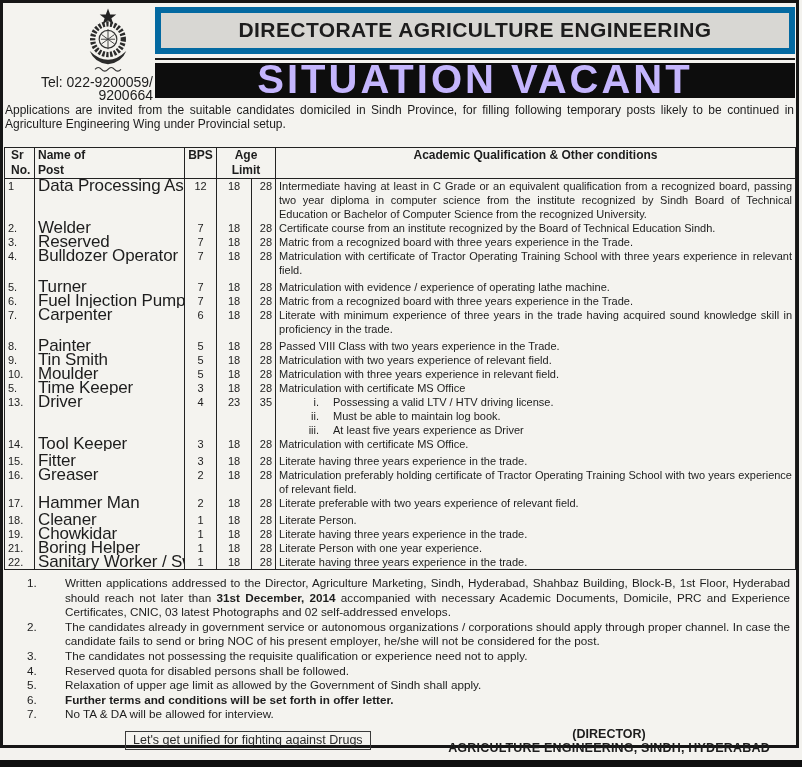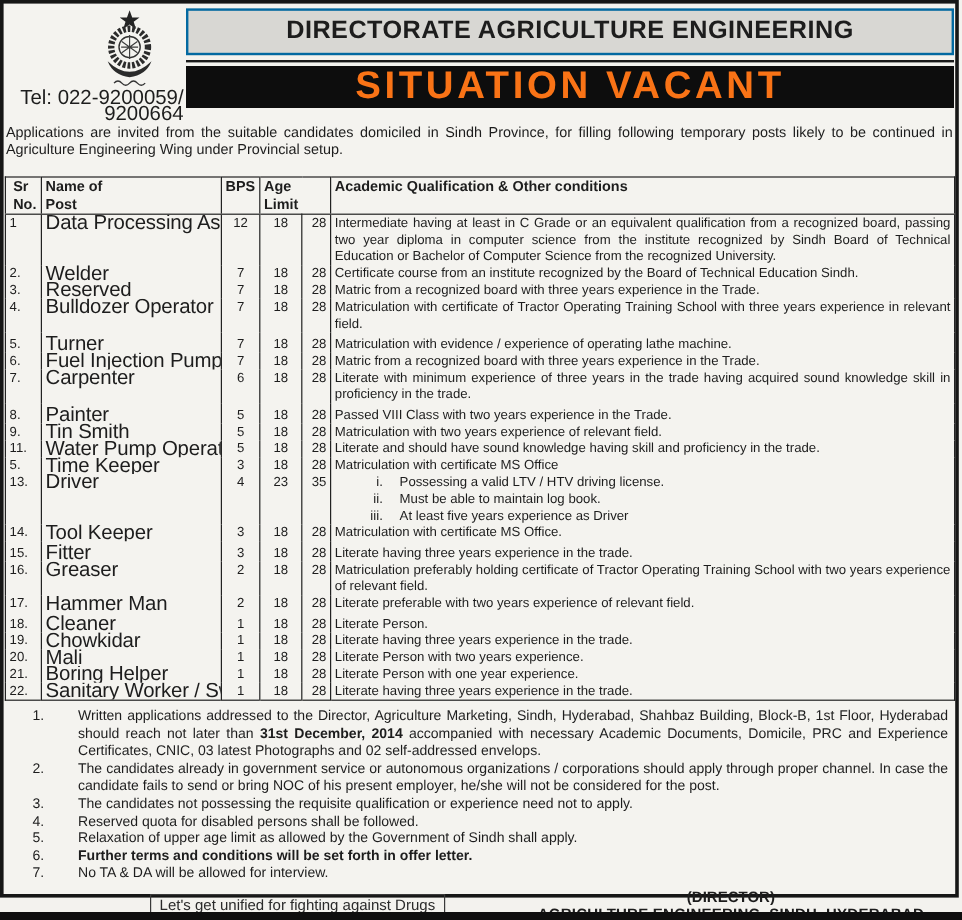--- a/index.html
+++ b/index.html
@@ -10,51 +10,51 @@
     -webkit-font-smoothing:antialiased;
   }
   .ad-frame{
     position:absolute;top:0;left:0;width:799px;height:748px;
     border:3px solid #161616;box-sizing:border-box;background:#f4f3ef;
   }
   
   .top-row{display:flex;}
   .logo-col{width:152px;flex:0 0 152px;}
   .emblem{display:block;margin:5px 10px 0 auto;}
-  .tel{font-size:17px;line-height:12.5px;text-align:right;padding-right:2px;margin-top:2px;}
+  .tel{font-size:14px;line-height:12.5px;text-align:right;padding-right:2px;margin-top:2px;}
   .head-col{flex:1;padding-top:4px;padding-right:1px;}
   .title-box{
-    border:2px solid #0369a1;background:#d8d7d3;text-align:center;
+    border:6px solid #0369a1;background:#d8d7d3;text-align:center;
     padding:4px 0 6px 0;
   }
   .org1{font-size:21px;font-weight:bold;letter-spacing:.4px;line-height:25px;}
   .org2{font-size:20px;font-weight:bold;letter-spacing:.4px;line-height:23px;}
   .rule{height:2px;background:#1a1a1a;margin:4px 0 3px 0;}
   .banner{
-    background:#0d0d0d;color:#f97316;text-align:center;
-    font-size:32px;font-weight:bold;letter-spacing:3px;
+    background:#0d0d0d;color:#c4b5fd;text-align:center;
+    font-size:40px;font-weight:bold;letter-spacing:3px;
     padding:1px 0 4px 0;line-height:30px;
   }
   
   .intro{
     margin:3px 2px 16px 2px;font-size:12px;line-height:13.5px;text-align:justify;
   }
   
   table.posts{
     width:792px;margin:1px 0 0 1px;border-collapse:collapse;table-layout:fixed;
     font-size:11px;line-height:14px;
   }
   table.posts th,table.posts td{
     vertical-align:top;padding:0 3px;overflow:hidden;
   }
   table.posts{border:1.5px solid #222;}
   table.posts th{border-bottom:1.5px solid #222;}
   .bl{border-left:1.5px solid #222;}
   thead th{font-size:12px;font-weight:bold;line-height:15px;padding-top:2px;padding-bottom:3px;text-align:left;}
-  thead th.center{text-align:left;}
+  thead th.center{text-align:center;}
   td.c-sr{padding-left:6px;}
   td.c-name{font-size:17px;letter-spacing:-.15px;white-space:nowrap;}
   td.c-bps,td.c-agemin{text-align:center;}
   td.c-agemax{text-align:right;padding-right:4px;}
   td.c-qual{text-align:justify;padding-top:.5px;}
   tbody td{padding-top:.5px;padding-bottom:.5px;}
   tbody tr:nth-child(5) td,tbody tr:nth-child(8) td,
   tbody tr:nth-child(14) td,tbody tr:nth-child(17) td{padding-top:3px;}
   .roman-item{display:flex;text-align:left;}
   .roman-n{flex:0 0 40px;text-align:right;margin-right:14px;}
@@ -203,26 +203,26 @@
   </tr>
         <tr>
     <td class="c-sr">9.</td>
     <td class="c-name bl">Tin Smith</td>
     <td class="c-bps bl">5</td>
     <td class="c-agemin bl">18</td>
     <td class="c-agemax bl">28</td>
     <td class="c-qual bl">Matriculation with two years experience of relevant field.</td>
   </tr>
         <tr>
-    <td class="c-sr">11.</td>
-    <td class="c-name bl">Water Pump Operator</td>
+    <td class="c-sr">10.</td>
+    <td class="c-name bl">Moulder</td>
     <td class="c-bps bl">5</td>
     <td class="c-agemin bl">18</td>
     <td class="c-agemax bl">28</td>
-    <td class="c-qual bl">Literate and should have sound knowledge having skill and proficiency in the trade.</td>
+    <td class="c-qual bl">Matriculation with three years experience in relevant field.</td>
   </tr>
         <tr>
     <td class="c-sr">5.</td>
     <td class="c-name bl">Time Keeper</td>
     <td class="c-bps bl">3</td>
     <td class="c-agemin bl">18</td>
     <td class="c-agemax bl">28</td>
     <td class="c-qual bl">Matriculation with certificate MS Office</td>
   </tr>
         <tr>
@@ -288,28 +288,20 @@
   </tr>
         <tr>
     <td class="c-sr">19.</td>
     <td class="c-name bl">Chowkidar</td>
     <td class="c-bps bl">1</td>
     <td class="c-agemin bl">18</td>
     <td class="c-agemax bl">28</td>
     <td class="c-qual bl">Literate having three years experience in the trade.</td>
   </tr>
         <tr>
-    <td class="c-sr">20.</td>
-    <td class="c-name bl">Mali</td>
-    <td class="c-bps bl">1</td>
-    <td class="c-agemin bl">18</td>
-    <td class="c-agemax bl">28</td>
-    <td class="c-qual bl">Literate Person with two years experience.</td>
-  </tr>
-        <tr>
     <td class="c-sr">21.</td>
     <td class="c-name bl">Boring Helper</td>
     <td class="c-bps bl">1</td>
     <td class="c-agemin bl">18</td>
     <td class="c-agemax bl">28</td>
     <td class="c-qual bl">Literate Person with one year experience.</td>
   </tr>
         <tr>
     <td class="c-sr">22.</td>
     <td class="c-name bl">Sanitary Worker / Sweeper</td>

